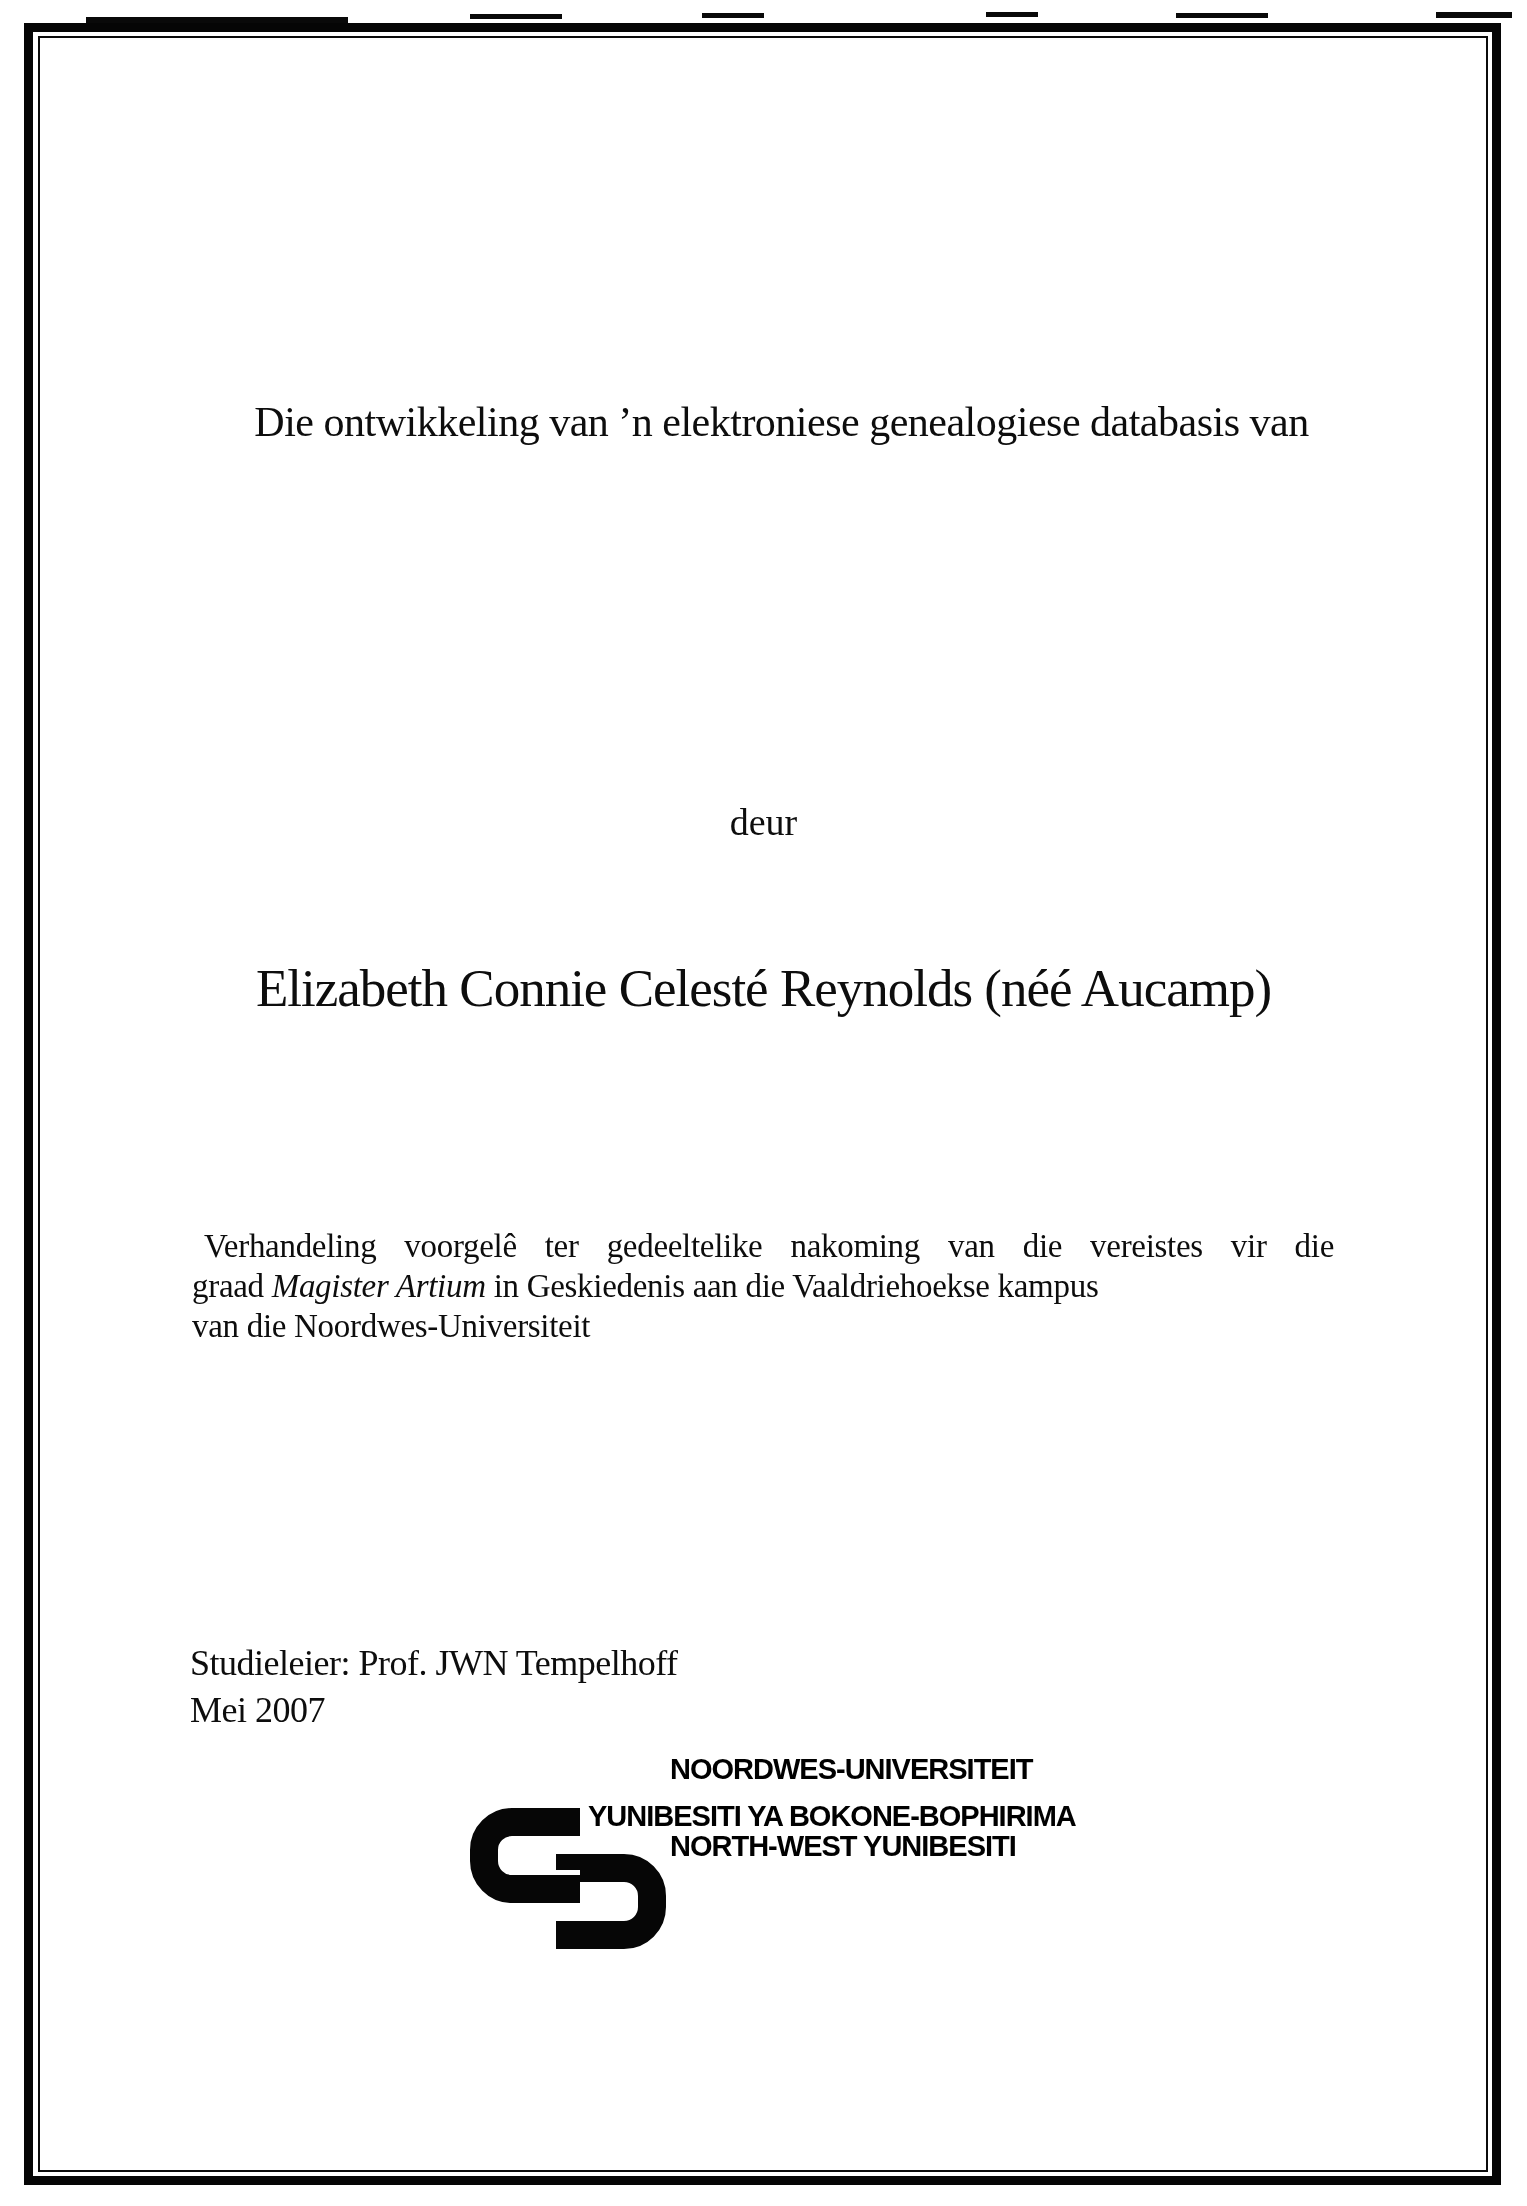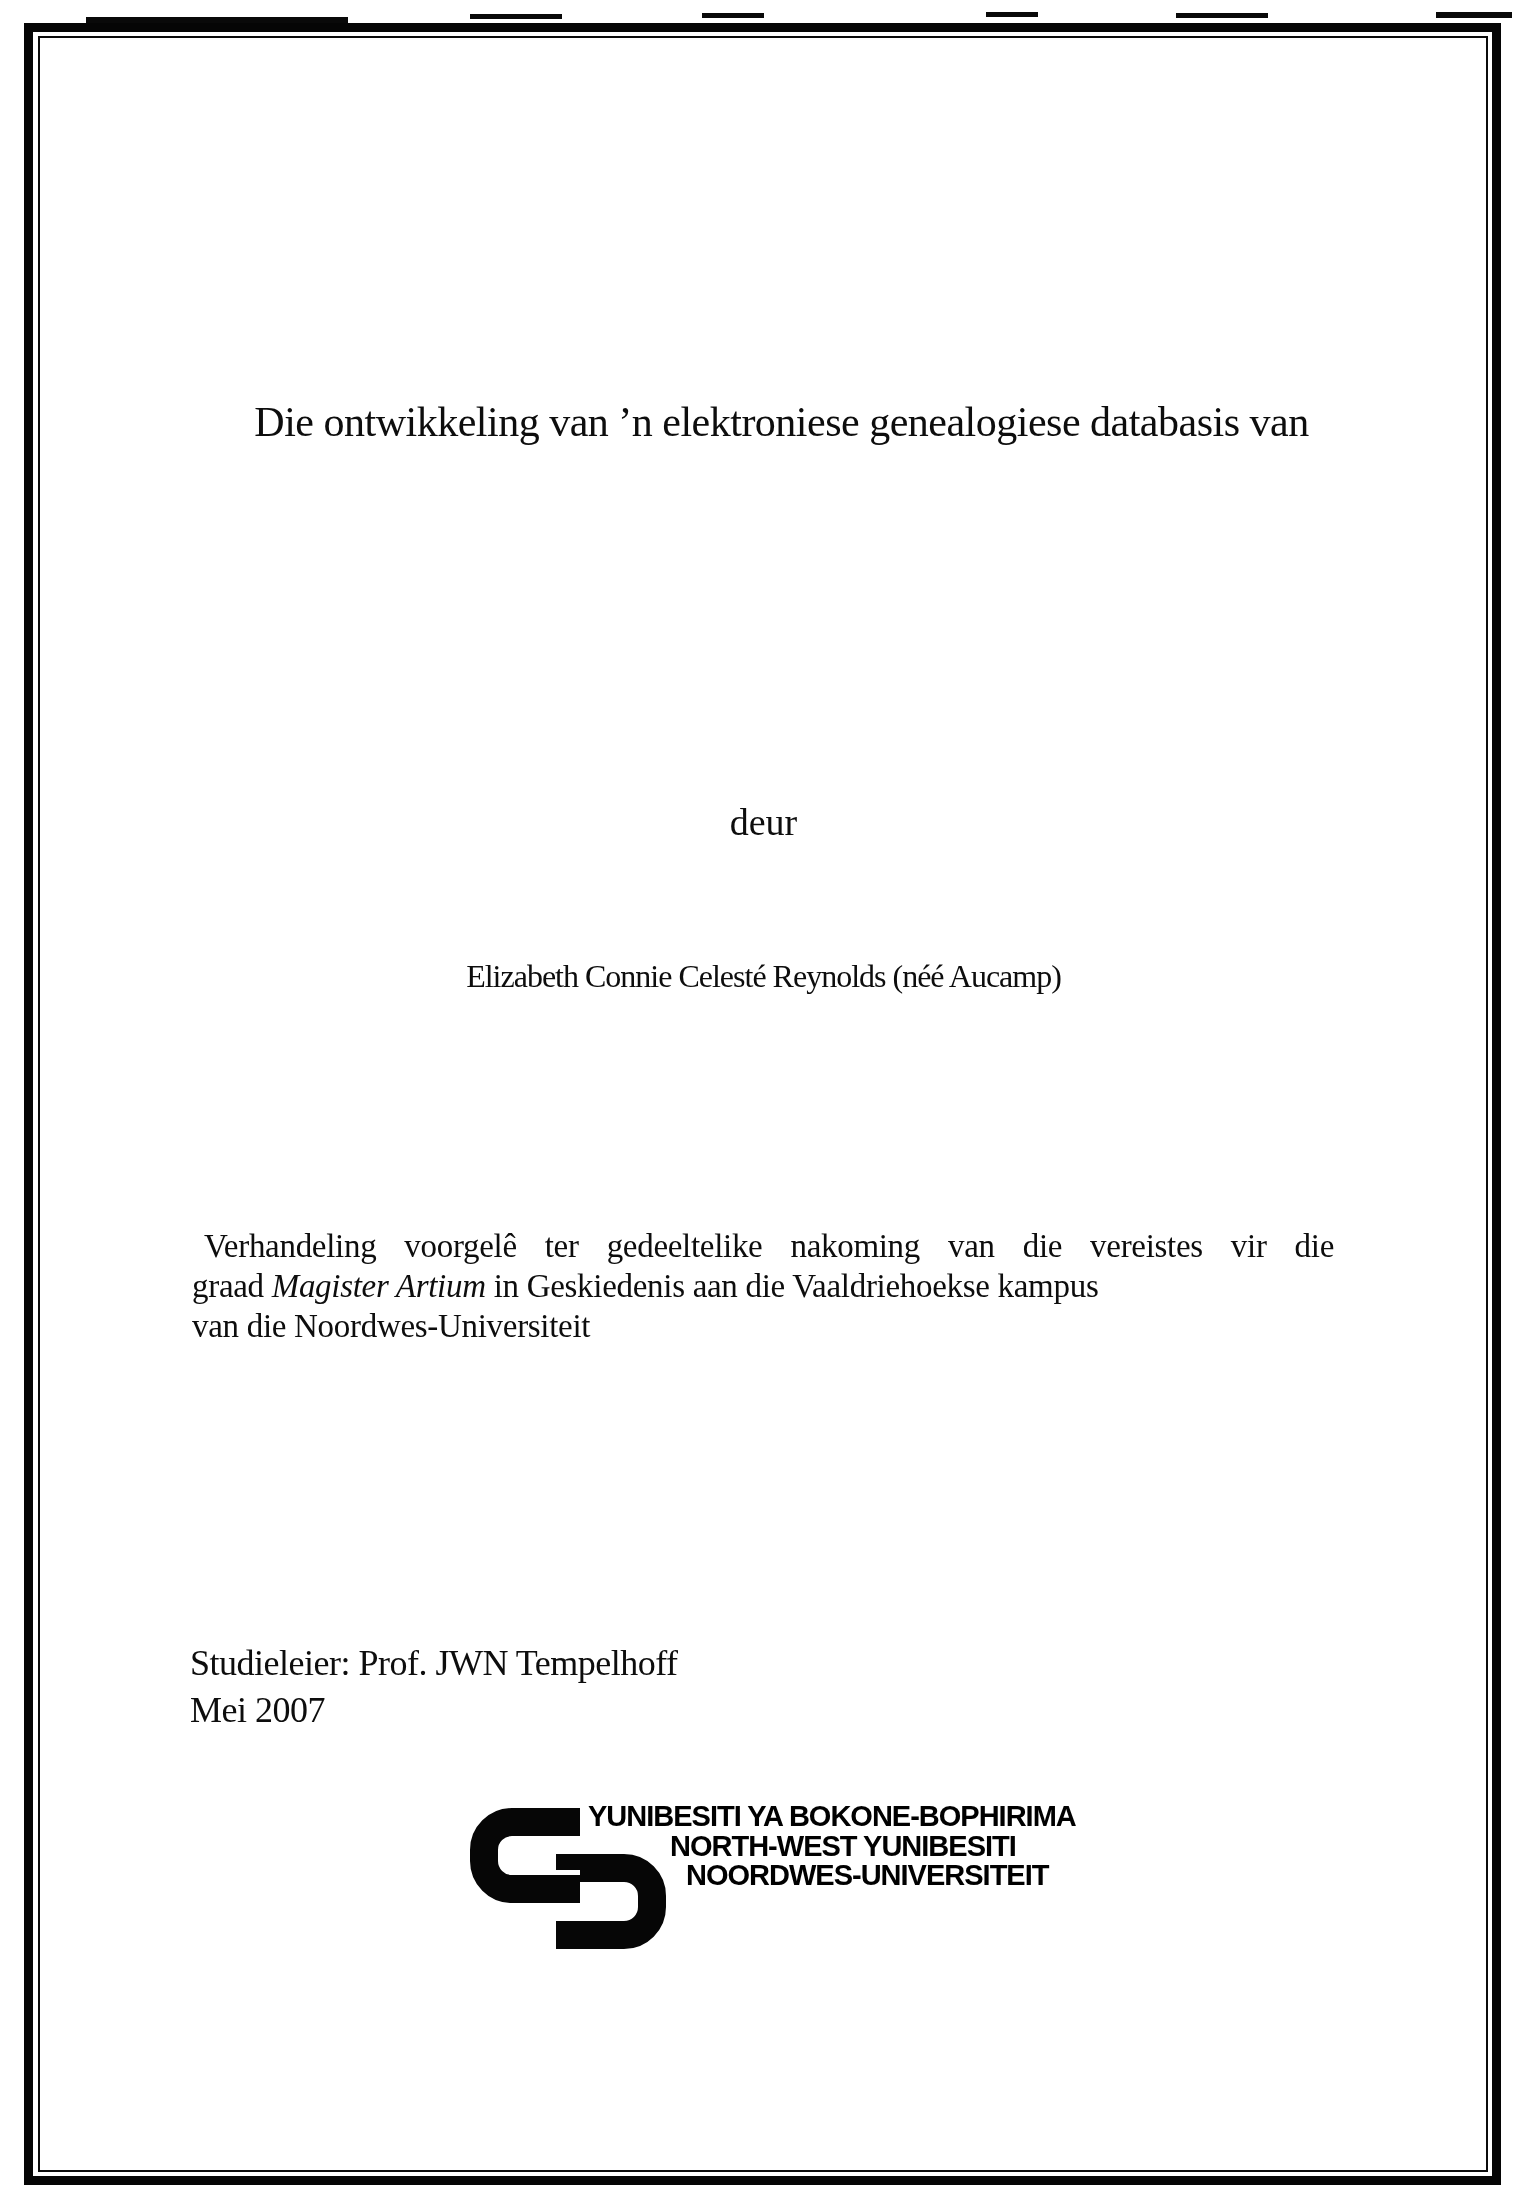--- a/index.html
+++ b/index.html
@@ -42,21 +42,21 @@
     font-size: 42px;
     letter-spacing: -0.5px;
     white-space: nowrap;
     padding-left: 36px;
   }
   .title-1 { top: 398px; }
   .title-2 { top: 476px; }
 
   .byline { top: 800px; font-size: 38px; }
 
-  .author { top: 958px; font-size: 32px; letter-spacing: -1px; white-space: nowrap; }
+  .author { top: 958px; font-size: 53px; letter-spacing: -1px; white-space: nowrap; }
 
   .declaration {
     position: absolute;
     left: 192px; top: 1226px;
     width: 1142px;
     font-size: 33px;
     letter-spacing: -0.3px;
     line-height: 40px;
   }
   .decl-line-1 { text-align: justify; text-align-last: justify; margin-left: 12px; }
@@ -81,21 +81,21 @@
     position: absolute;
     font-family: "Liberation Sans", "DejaVu Sans", sans-serif;
     font-weight: bold;
     font-size: 29px;
     letter-spacing: -1px;
     white-space: nowrap;
     color: #000000;
   }
   .logo-l1 { left: 588px; top: 1800px; }
   .logo-l2 { left: 670px; top: 1830px; }
-  .logo-l3 { left: 670px; top: 1859px; margin-left: 16px; }
+  .logo-l3 { left: 670px; top: 1753px; }
 </style>
 </head>
 <body>
 
 <div class="sheet">
 
   <div class="artifact a1"></div>
   <div class="artifact a2"></div>
   <div class="artifact a3"></div>
   <div class="artifact a4"></div>

